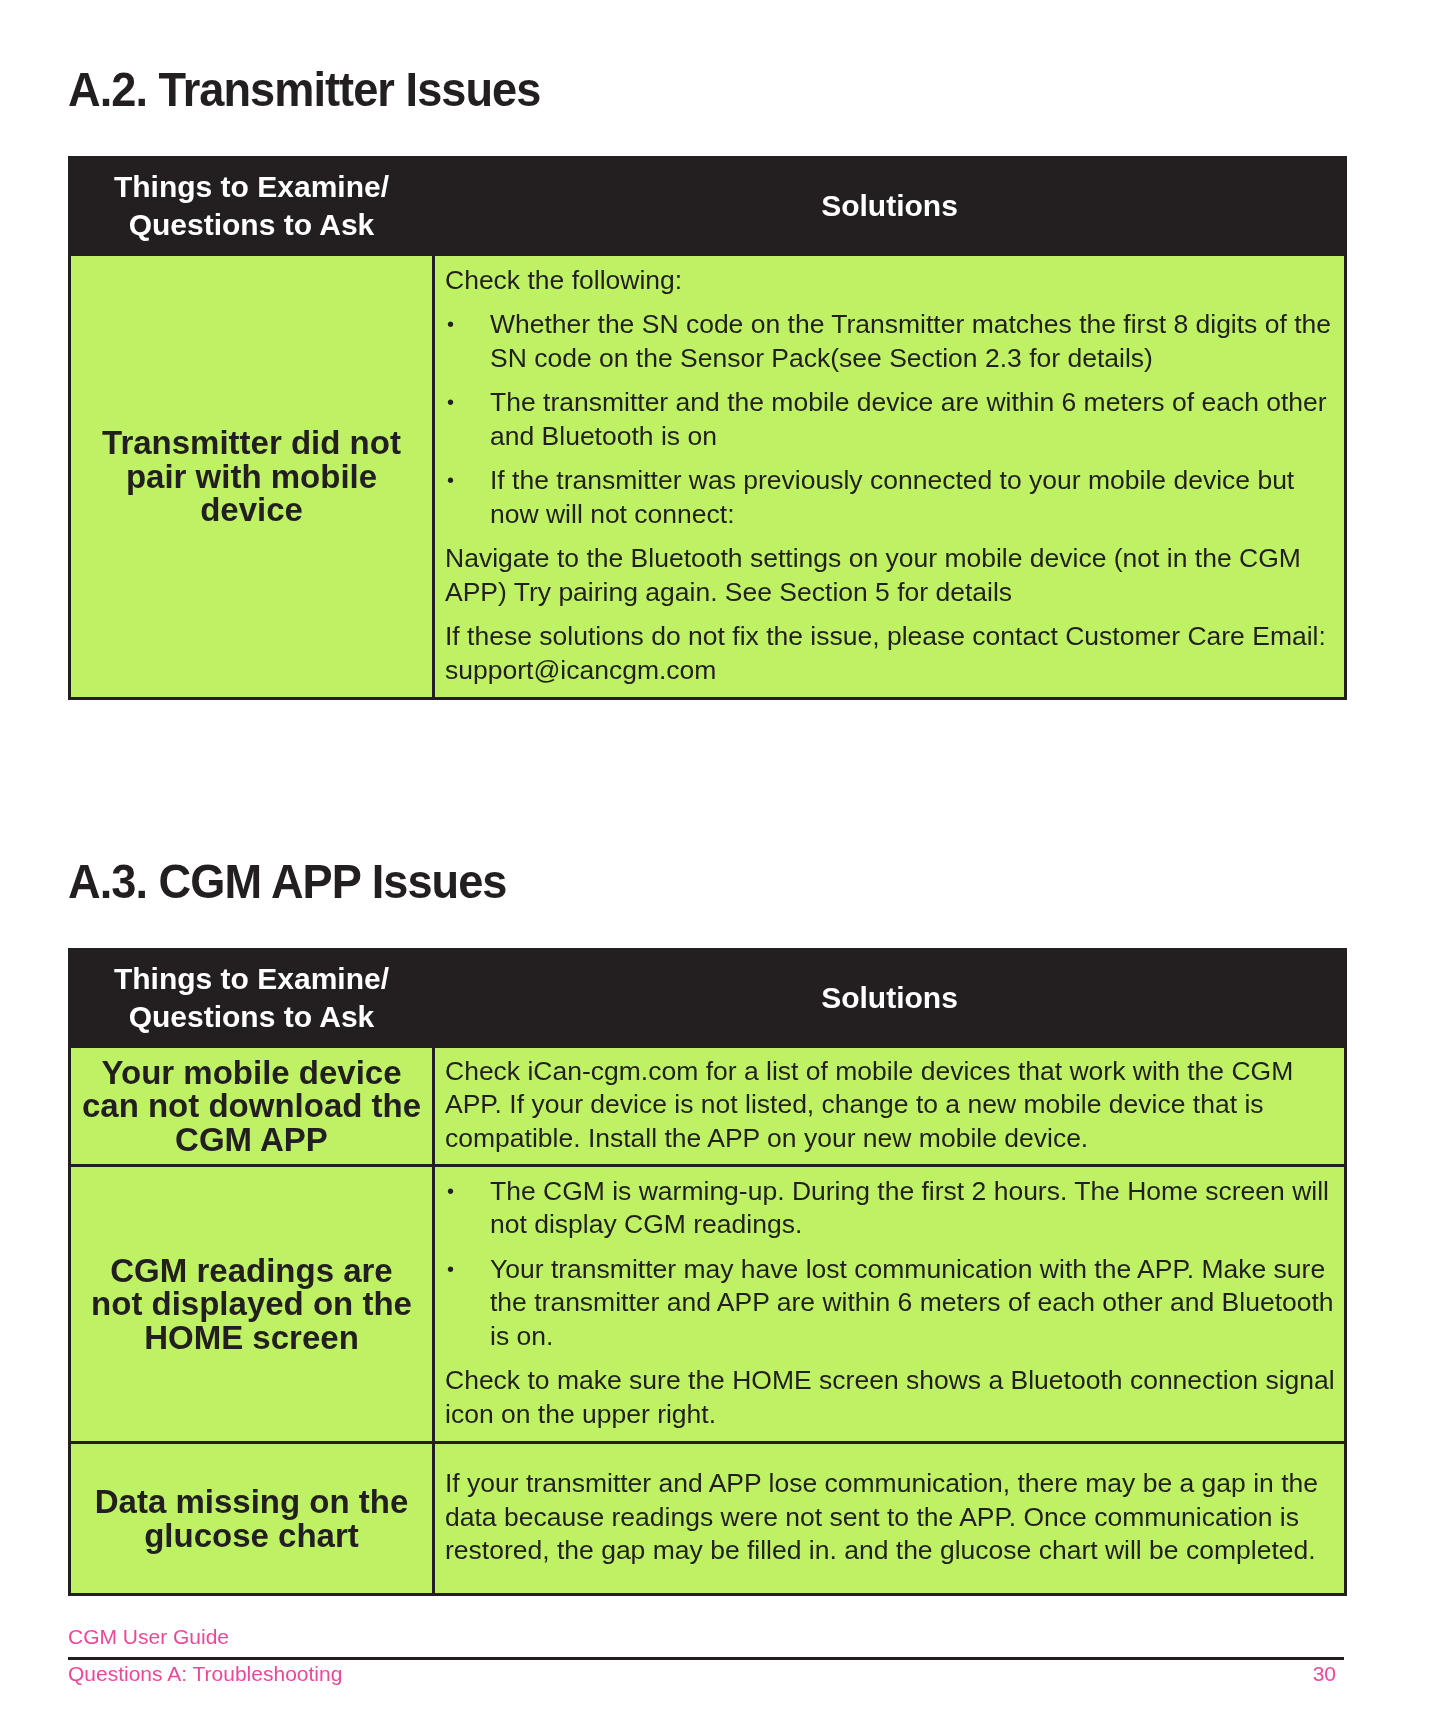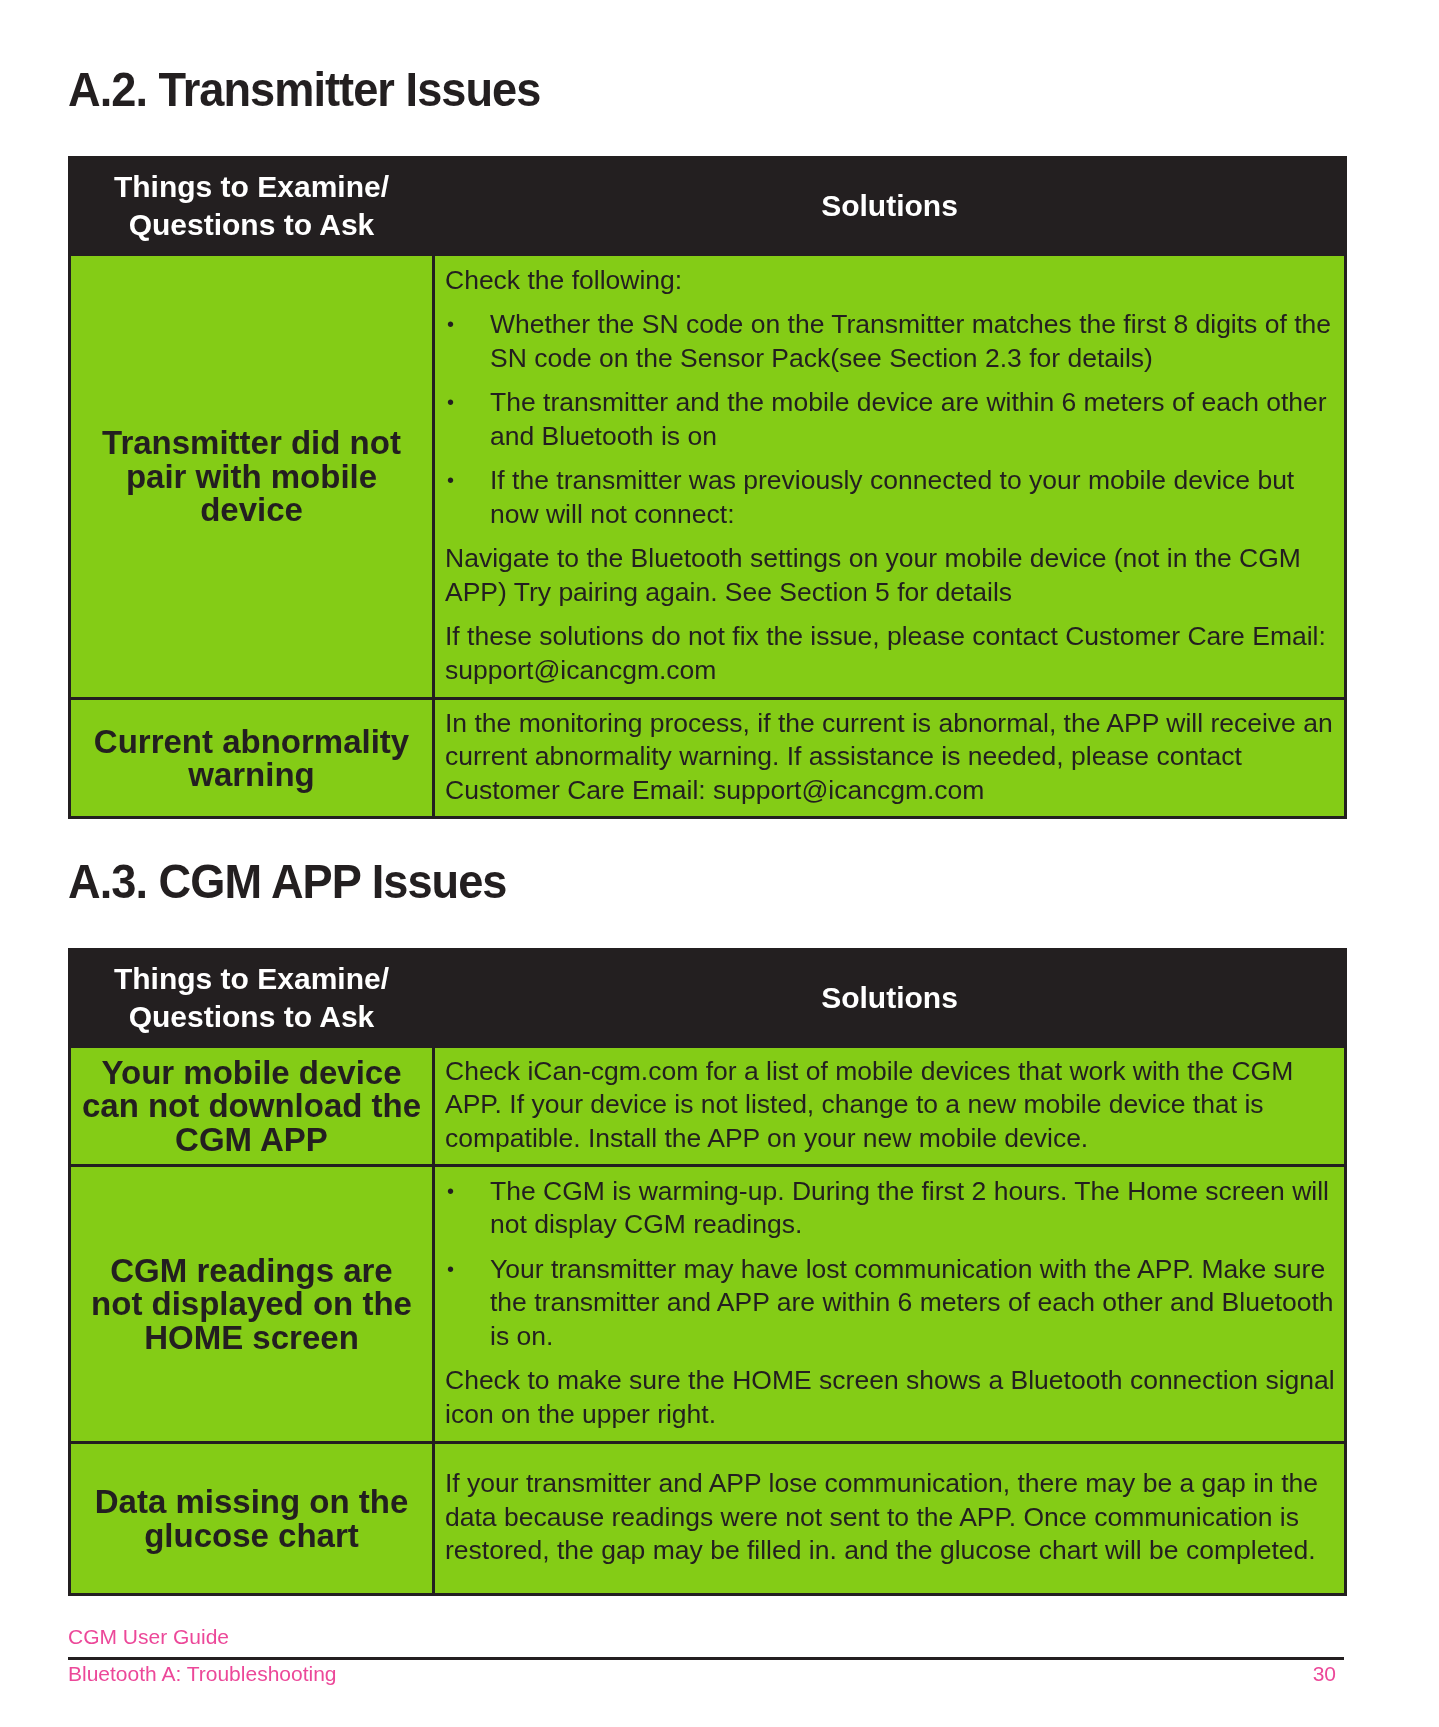--- a/index.html
+++ b/index.html
@@ -55,21 +55,21 @@
       padding: 9px 8px 9px 8px;
       border: 3px solid #231f20;
       height: 76px;
     }
     table.trouble th.q {
       transform: none;
     }
     table.trouble td {
       border: 3px solid #231f20;
       vertical-align: middle;
-      background: #84cc16;
+      background: #bef264;
     }
     td.issue {
       font-weight: bold;
       font-size: 33px;
       line-height: 33.5px;
       text-align: center;
       padding: 6px 10px;
     }
     td.solution {
       font-size: 26.5px;
@@ -147,26 +147,20 @@
           <p class="para">Check the following:</p>
           <ul class="bul">
             <li><span class="bullet-icon">•</span><span>Whether the SN code on the Transmitter matches the first 8 digits of the SN code on the Sensor Pack(see Section 2.3 for details)</span></li>
             <li><span class="bullet-icon">•</span><span>The transmitter and the mobile device are within 6 meters of each other and Bluetooth is on</span></li>
             <li><span class="bullet-icon">•</span><span>If the transmitter was previously connected to your mobile device but now will not connect:</span></li>
           </ul>
           <p class="para">Navigate to the Bluetooth settings on your mobile device (not in the CGM APP) Try pairing again. See Section 5 for details</p>
           <p class="para">If these solutions do not fix the issue, please contact Customer Care Email: support@icancgm.com</p>
         </td>
       </tr>
-      <tr style="height:119px;">
-        <td class="issue">Current abnormality warning</td>
-        <td class="solution">
-          <p class="para">In the monitoring process, if the current is abnormal, the APP will receive an current abnormality warning. If assistance is needed, please contact Customer Care Email: support@icancgm.com</p>
-        </td>
-      </tr>
     </tbody>
   </table>
 
   <h2 class="section-title" style="top:858px;">A.3. CGM APP Issues</h2>
 
   <table class="trouble" style="top:948px;">
     <colgroup>
         <col class="c1">
         <col class="c2">
       </colgroup>
@@ -204,15 +198,15 @@
       </tr>
     </tbody>
   </table>
 </div>
 
 <div class="footer footer-top">CGM User Guide</div>
 <div class="footer" style="top:0; height:0;">
   <div class="footer-rule"></div>
 </div>
 <div class="footer footer-bottom">
-  <span>Bluetooth A: Troubleshooting</span>
+  <span>Questions A: Troubleshooting</span>
   <span class="page-number">30</span>
 </div>
 
 </body></html>

